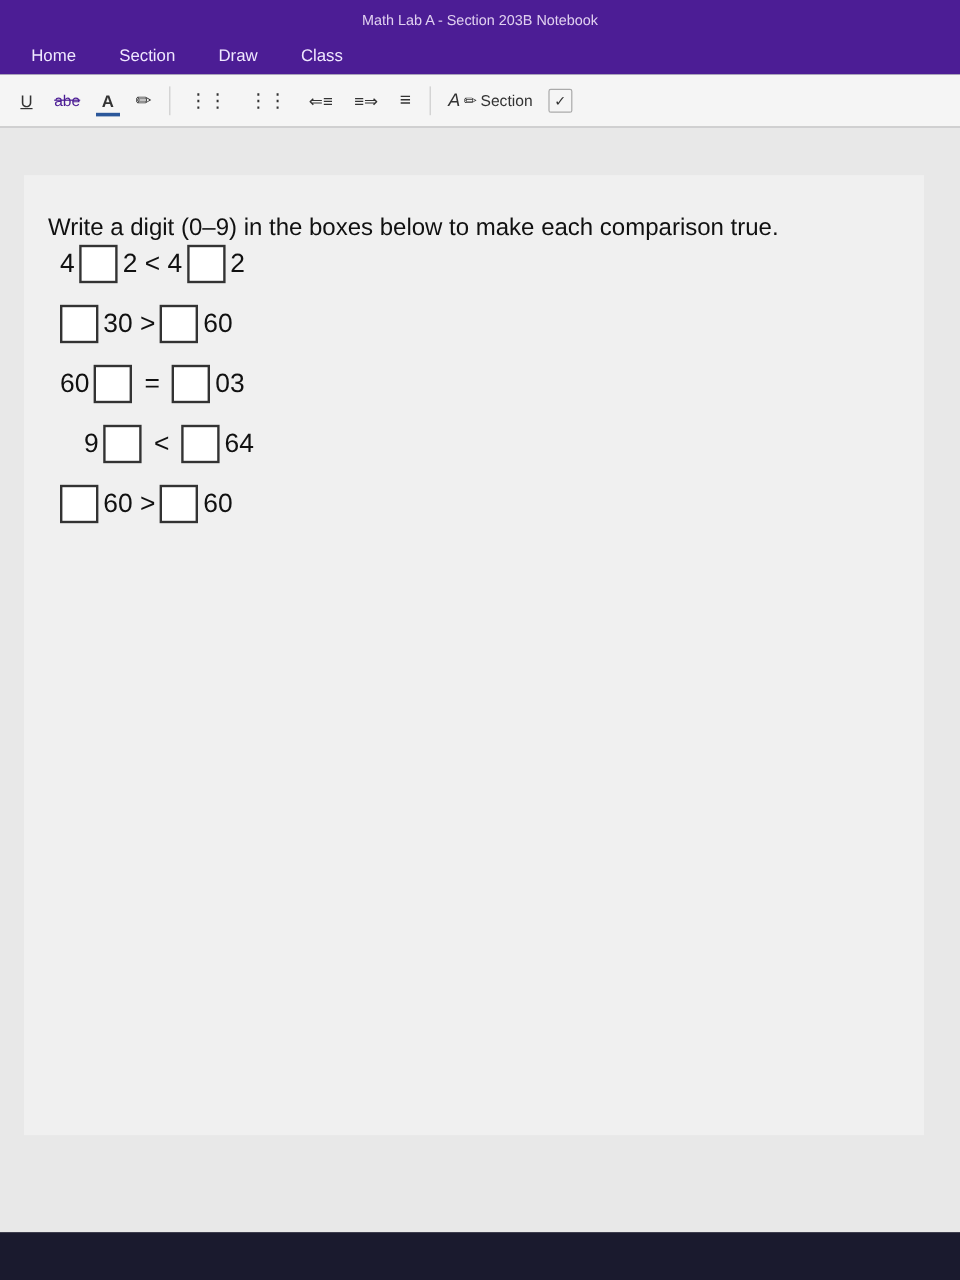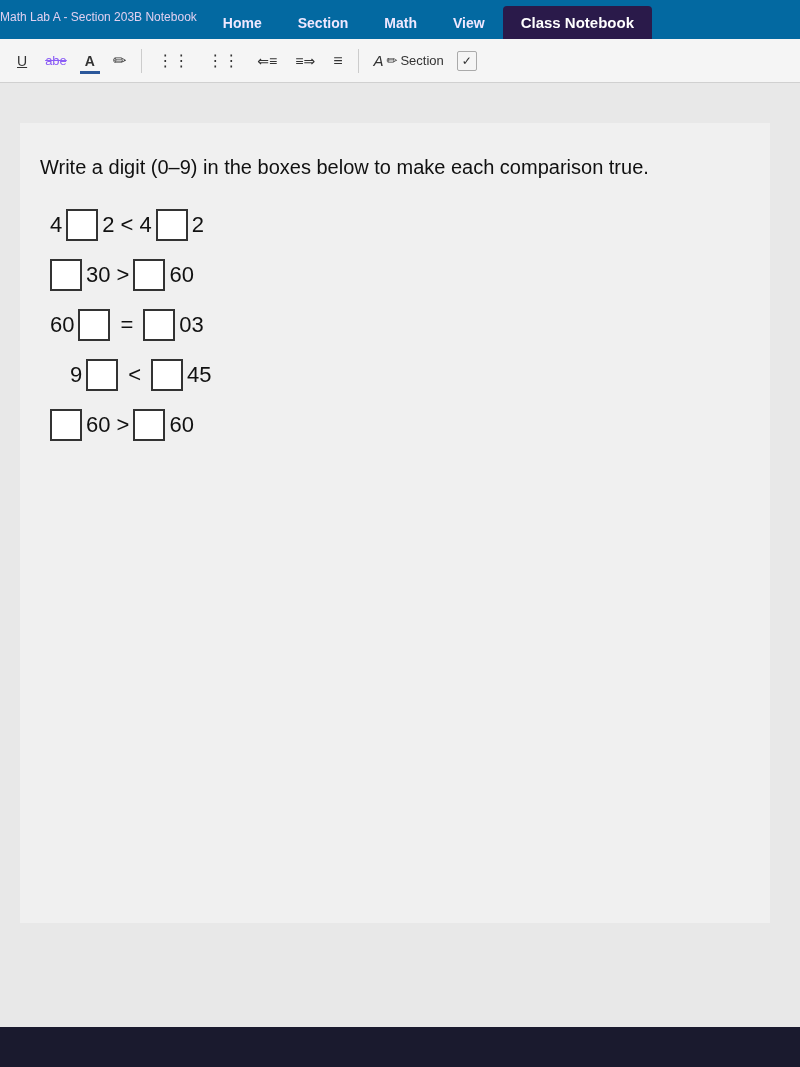--- a/index.html
+++ b/index.html
@@ -15,43 +15,44 @@
     .app-container {
       width: 800px;
       height: 1067px;
       display: flex;
       flex-direction: column;
       background: #2a2a3e;
     }
 
     
     .title-bar {
-      background: #0369a1;
+      background: #4c1d95;
       padding: 6px 0 0 0;
       display: flex;
+      flex-direction: column;
     }
 
     .document-title {
       color: #e0d0f0;
       font-size: 12px;
       text-align: center;
       padding: 4px 0 6px 0;
       font-weight: normal;
     }
 
     .ribbon-tabs {
       display: flex;
       align-items: flex-end;
       padding: 0 8px;
     }
 
     .ribbon-tab {
       padding: 8px 18px;
       font-size: 14px;
-      font-weight: 700;
+      font-weight: 400;
       cursor: pointer;
       color: #f0e8ff;
       border-radius: 4px 4px 0 0;
       background: transparent;
       border: none;
       outline: none;
     }
 
     .ribbon-tab.active {
       background: #2a1a4a;
@@ -84,21 +85,21 @@
     }
 
     .toolbar-underline {
       text-decoration: underline;
       font-size: 14px;
     }
 
     .toolbar-strikethrough {
       text-decoration: line-through;
       font-size: 13px;
-      color: #8b5cf6;
+      color: #4c1d95;
     }
 
     .toolbar-text-a {
       font-size: 14px;
       font-weight: bold;
       position: relative;
     }
 
     .toolbar-text-a::after {
       content: '';
@@ -149,21 +150,20 @@
     .worksheet-page {
       background: #f0f0f0;
       min-height: 800px;
       padding: 30px 20px 20px 20px;
     }
 
     .instruction-text {
       font-size: 20px;
       color: #111;
       line-height: 1.4;
-      margin-bottom: 28px;
       font-weight: normal;
     }
 
     .problems-container {
       display: flex;
       flex-direction: column;
       gap: 18px;
       padding-left: 10px;
     }
 
@@ -209,23 +209,22 @@
 </head>
 <body>
 
 <div class="app-container">
 
   <div class="title-bar">
     <div class="document-title">Math Lab A - Section 203B Notebook</div>
     <div class="ribbon-tabs">
       <button class="ribbon-tab">Home</button>
       <button class="ribbon-tab">Section</button>
-      <button class="ribbon-tab">Math</button>
-      <button class="ribbon-tab">View</button>
-      <button class="ribbon-tab active">Class Notebook</button>
+      <button class="ribbon-tab">Draw</button>
+      <button class="ribbon-tab">Class</button>
     </div>
   </div>
 
   <div class="toolbar">
     <span class="toolbar-item toolbar-underline">U</span>
     <span class="toolbar-item toolbar-strikethrough">abe</span>
     <span class="toolbar-item toolbar-text-a">
       <span>A</span>
     </span>
     <span class="toolbar-item">
@@ -286,21 +285,21 @@
           <span class="static-text operator">=</span>
           <div class="digit-box"></div>
           <span class="static-text">03</span>
         </div>
 
         <div class="problem-row" style="padding-left:20px;">
           <span class="static-text">9</span>
           <div class="digit-box"></div>
           <span class="static-text operator">&lt;</span>
           <div class="digit-box"></div>
-          <span class="static-text">45</span>
+          <span class="static-text">64</span>
         </div>
 
         <div class="problem-row">
           <div class="digit-box"></div>
           <span class="static-text">60 &gt;</span>
           <div class="digit-box"></div>
           <span class="static-text">60</span>
         </div>
 
       </div>

